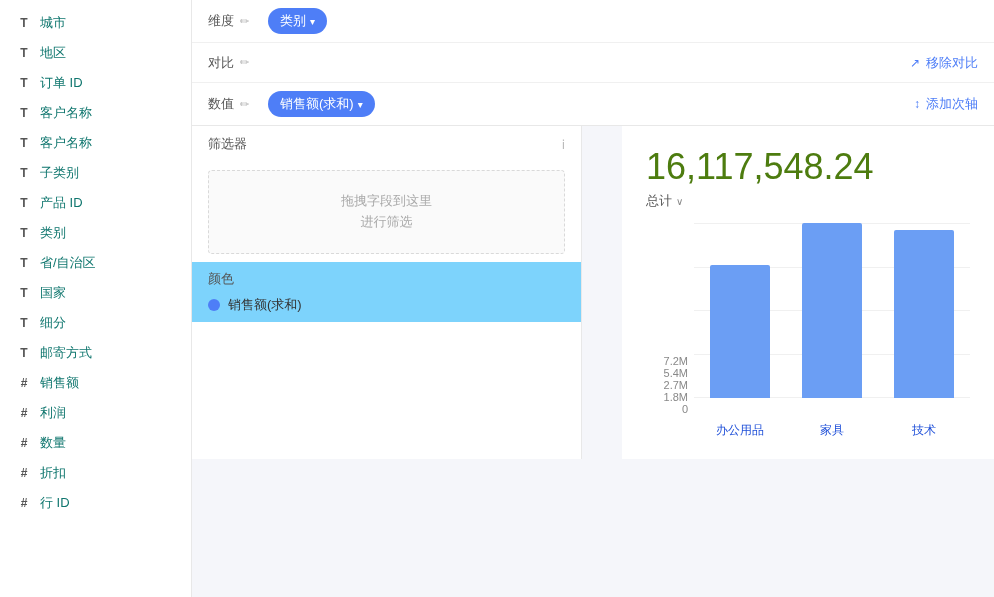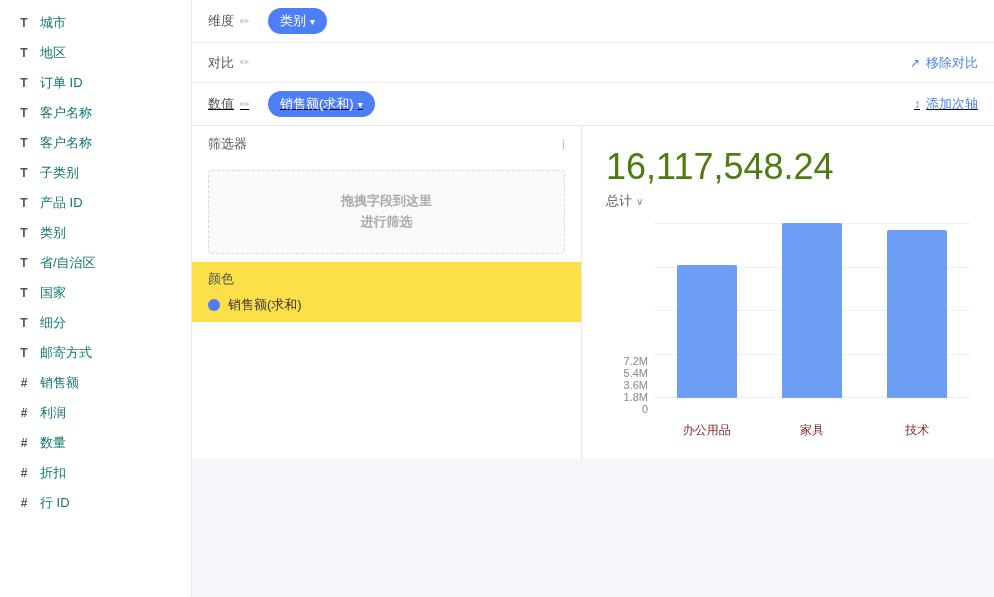--- a/index.html
+++ b/index.html
@@ -73,21 +73,20 @@
 
     .control-row {
       display: flex;
       align-items: center;
       padding: 8px 16px;
       border-bottom: 1px solid #f0f0f0;
       min-height: 40px;
     }
     .control-row:last-child {
       border-bottom: none;
-      text-decoration: underline;
     }
 
     .control-label {
       font-size: 13px;
       color: #555;
       width: 60px;
       flex-shrink: 0;
       display: flex;
       align-items: center;
       gap: 6px;
@@ -144,33 +143,32 @@
     .drop-zone-container {
       background: #fafafa;
       border: 1px dashed #d9d9d9;
       border-radius: 4px;
       margin: 8px 16px;
       padding: 20px;
       display: flex;
       align-items: flex-start;
       justify-content: center;
       min-height: 80px;
-      font-weight: bold;
     }
     .drop-zone-text {
       font-size: 13px;
       color: #aaa;
       text-align: center;
       line-height: 1.6;
     }
 
     
     .color-section {
       padding: 8px 16px;
-      background: #fde047;
+      background: #7dd3fc;
     }
     .color-section-title {
       font-size: 13px;
       color: #555;
       margin-bottom: 8px;
     }
     .color-item {
       display: flex;
       align-items: center;
       gap: 8px;
@@ -183,20 +181,21 @@
       border-radius: 50%;
       background: #4e7ef7;
       flex-shrink: 0;
     }
 
     
     .content-area {
       display: flex;
       flex: 1;
       overflow: hidden;
+      gap: 40px;
     }
 
     .left-panel {
       width: 390px;
       flex-shrink: 0;
       background: #fff;
       border-right: 1px solid #e8e8e8;
       display: flex;
       flex-direction: column;
       overflow-y: auto;
@@ -313,21 +312,21 @@
       transition: opacity 0.2s;
     }
 
     .x-labels {
       display: flex;
       justify-content: space-around;
       padding-left: 0;
     }
     .x-label {
       font-size: 12px;
-      color: #7f1d1d;
+      color: #1d4ed8;
       text-align: center;
       flex: 1;
     }
   </style>
 </head>
 <body>
 
 <div class="sidebar">
 <div class="sidebar-item">
       <span class="type-icon text">T</span>
@@ -479,21 +478,21 @@
         <span>总计</span>
         <span class="chevron">∨</span>
       </div>
 
       <div class="chart-container">
         <div class="chart-inner">
           <div class="y-axis">
 
           <div class="y-label">7.2M</div>
               <div class="y-label">5.4M</div>
-              <div class="y-label">3.6M</div>
+              <div class="y-label">2.7M</div>
               <div class="y-label">1.8M</div>
               <div class="y-label">0</div>
             </div>
           <div class="bars-area">
             <div class="grid-and-bars" style="height:280px;">
               <div class="grid-lines">
 
               <div class="grid-line"></div>
                   <div class="grid-line"></div>
                   <div class="grid-line"></div>

